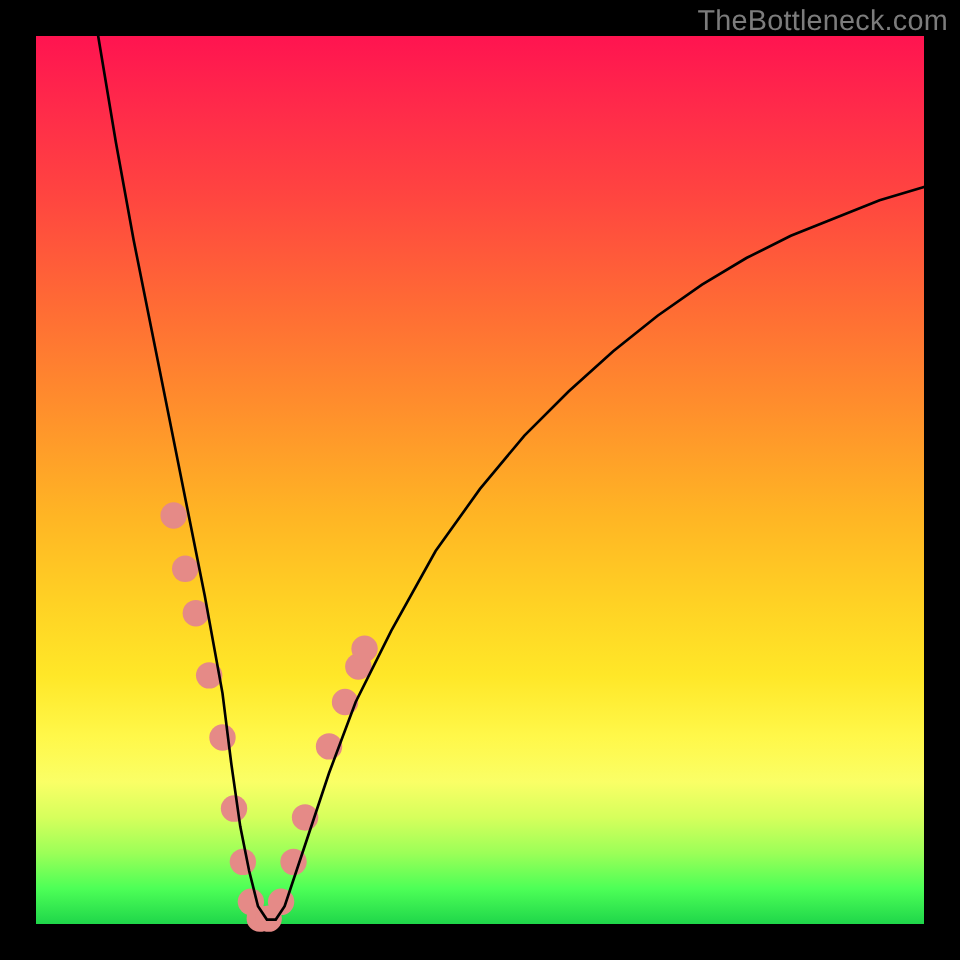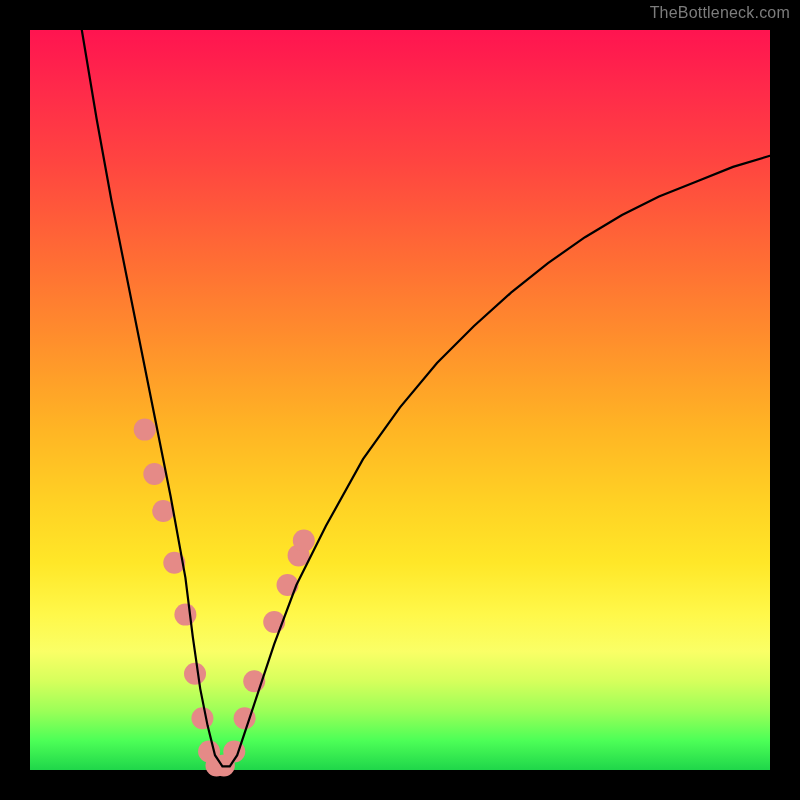--- a/index.html
+++ b/index.html
@@ -40,21 +40,21 @@
       #9cff58 92%,
       #4dff57 96%,
       #1fd64a 100%
     );
   }
   .watermark {
     position: absolute;
     top: 4px;
     right: 10px;
     color: #7c7c7c;
-    font-size: 16px;
+    font-size: 24px;
     font-weight: 500;
     letter-spacing: 0.2px;
   }
   svg.curve {
     position: absolute;
     left: 0;
     top: 0;
     width: 740px;
     height: 740px;
     overflow: visible;

